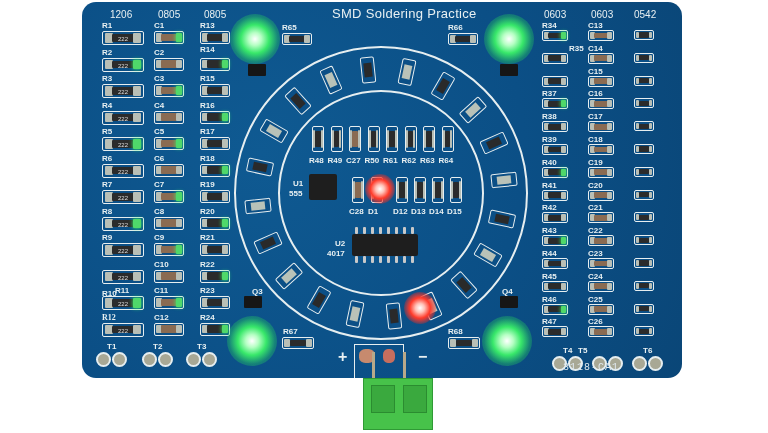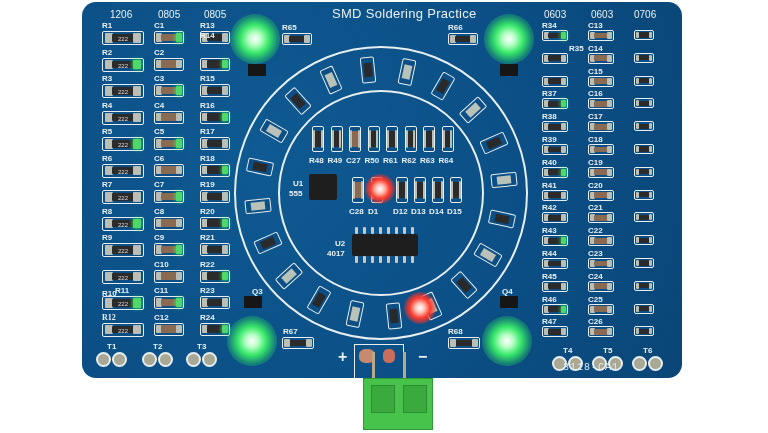--- a/index.html
+++ b/index.html
@@ -35,21 +35,21 @@
 <body>
 
 <div class="board">
   <div class="title">SMD Soldering Practice</div>
 
   <div class="hdr" style="left:28px">1206</div>
   <div class="hdr" style="left:76px">0805</div>
   <div class="hdr" style="left:122px">0805</div>
   <div class="hdr" style="left:462px">0603</div>
   <div class="hdr" style="left:509px">0603</div>
-  <div class="hdr" style="left:552px">0706</div>
+  <div class="hdr" style="left:552px">0542</div>
 
   <div id="left-cols">
       <div class="lbl" style="left:20px;top:20px;">R1</div>
       <div class="pad" style="left:20px;top:29px;width:42px;height:14px;">
         <div class="endL" style=""></div>
         <div class="body" style="">222</div>
         <div class="endR" style=""></div>
       </div>
       <div class="lbl" style="left:72px;top:20px;">C1</div>
       <div class="pad cap lit" style="left:72px;top:29px;width:30px;height:13px;">
@@ -68,21 +68,21 @@
         <div class="endL" style=""></div>
         <div class="body" style="">222</div>
         <div class="endR" style=""></div>
       </div>
       <div class="lbl" style="left:72px;top:46.5px;">C2</div>
       <div class="pad cap" style="left:72px;top:55.5px;width:30px;height:13px;">
         <div class="endL" style=""></div>
         <div class="body" style=""></div>
         <div class="endR" style=""></div>
       </div>
-      <div class="lbl" style="left:118px;top:30px;">R14</div>
+      <div class="lbl" style="left:118px;top:44px;">R14</div>
       <div class="pad lit" style="left:118px;top:55.5px;width:30px;height:13px;">
         <div class="endL" style=""></div>
         <div class="body" style=""></div>
         <div class="endR" style=""></div>
       </div>
       <div class="lbl" style="left:20px;top:73px;">R3</div>
       <div class="pad" style="left:20px;top:82px;width:42px;height:14px;">
         <div class="endL" style=""></div>
         <div class="body" style="">222</div>
         <div class="endR" style=""></div>
@@ -730,21 +730,21 @@
       <div class="tp" style="left:30px;top:350px;"></div>
       <div class="lbl" style="left:71px;top:341px;">T2</div>
       <div class="tp" style="left:60px;top:350px;"></div>
       <div class="tp" style="left:76px;top:350px;"></div>
       <div class="lbl" style="left:115px;top:341px;">T3</div>
       <div class="tp" style="left:104px;top:350px;"></div>
       <div class="tp" style="left:120px;top:350px;"></div>
       <div class="lbl" style="left:481px;top:345px;">T4</div>
       <div class="tp" style="left:470px;top:354px;"></div>
       <div class="tp" style="left:486px;top:354px;"></div>
-      <div class="lbl" style="left:521px;top:345px;">T5</div>
+      <div class="lbl" style="left:496px;top:345px;">T5</div>
       <div class="tp" style="left:510px;top:354px;"></div>
       <div class="tp" style="left:526px;top:354px;"></div>
       <div class="lbl" style="left:561px;top:345px;">T6</div>
       <div class="tp" style="left:550px;top:354px;"></div>
       <div class="tp" style="left:566px;top:354px;"></div>
     </div>
 
   <div class="plus" style="left:256px;top:346px;">+</div>
   <div class="minus" style="left:336px;top:346px;">−</div>
   <div style="position:absolute;left:272px;top:342px;width:50px;height:36px;border:1.5px solid #e6eef0;box-sizing:border-box;">

